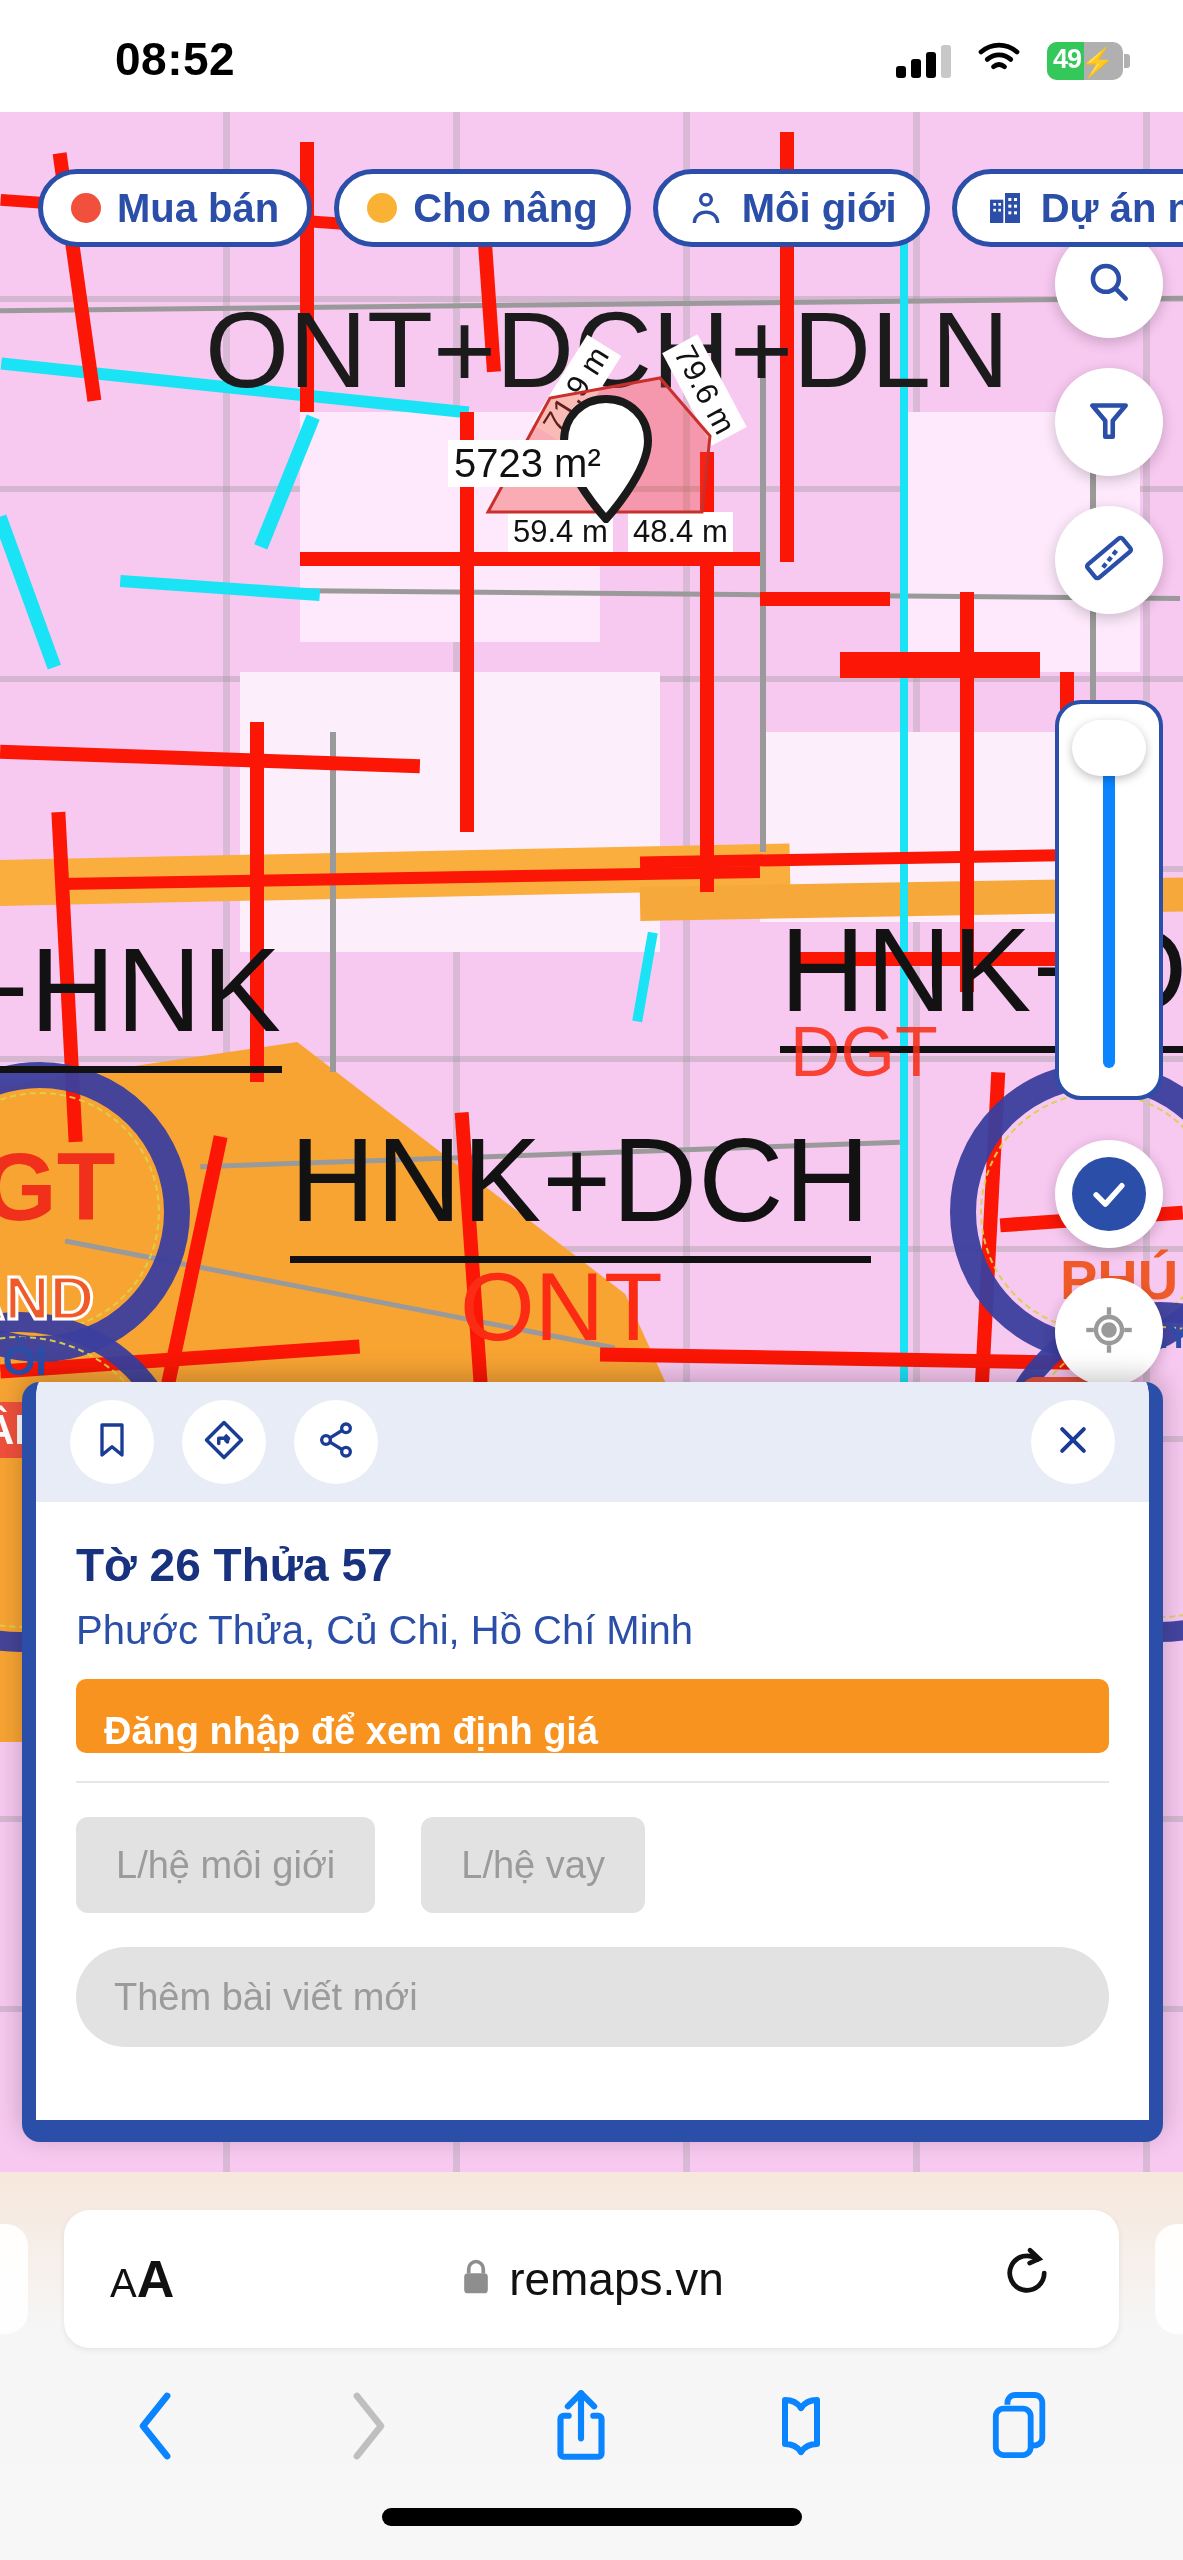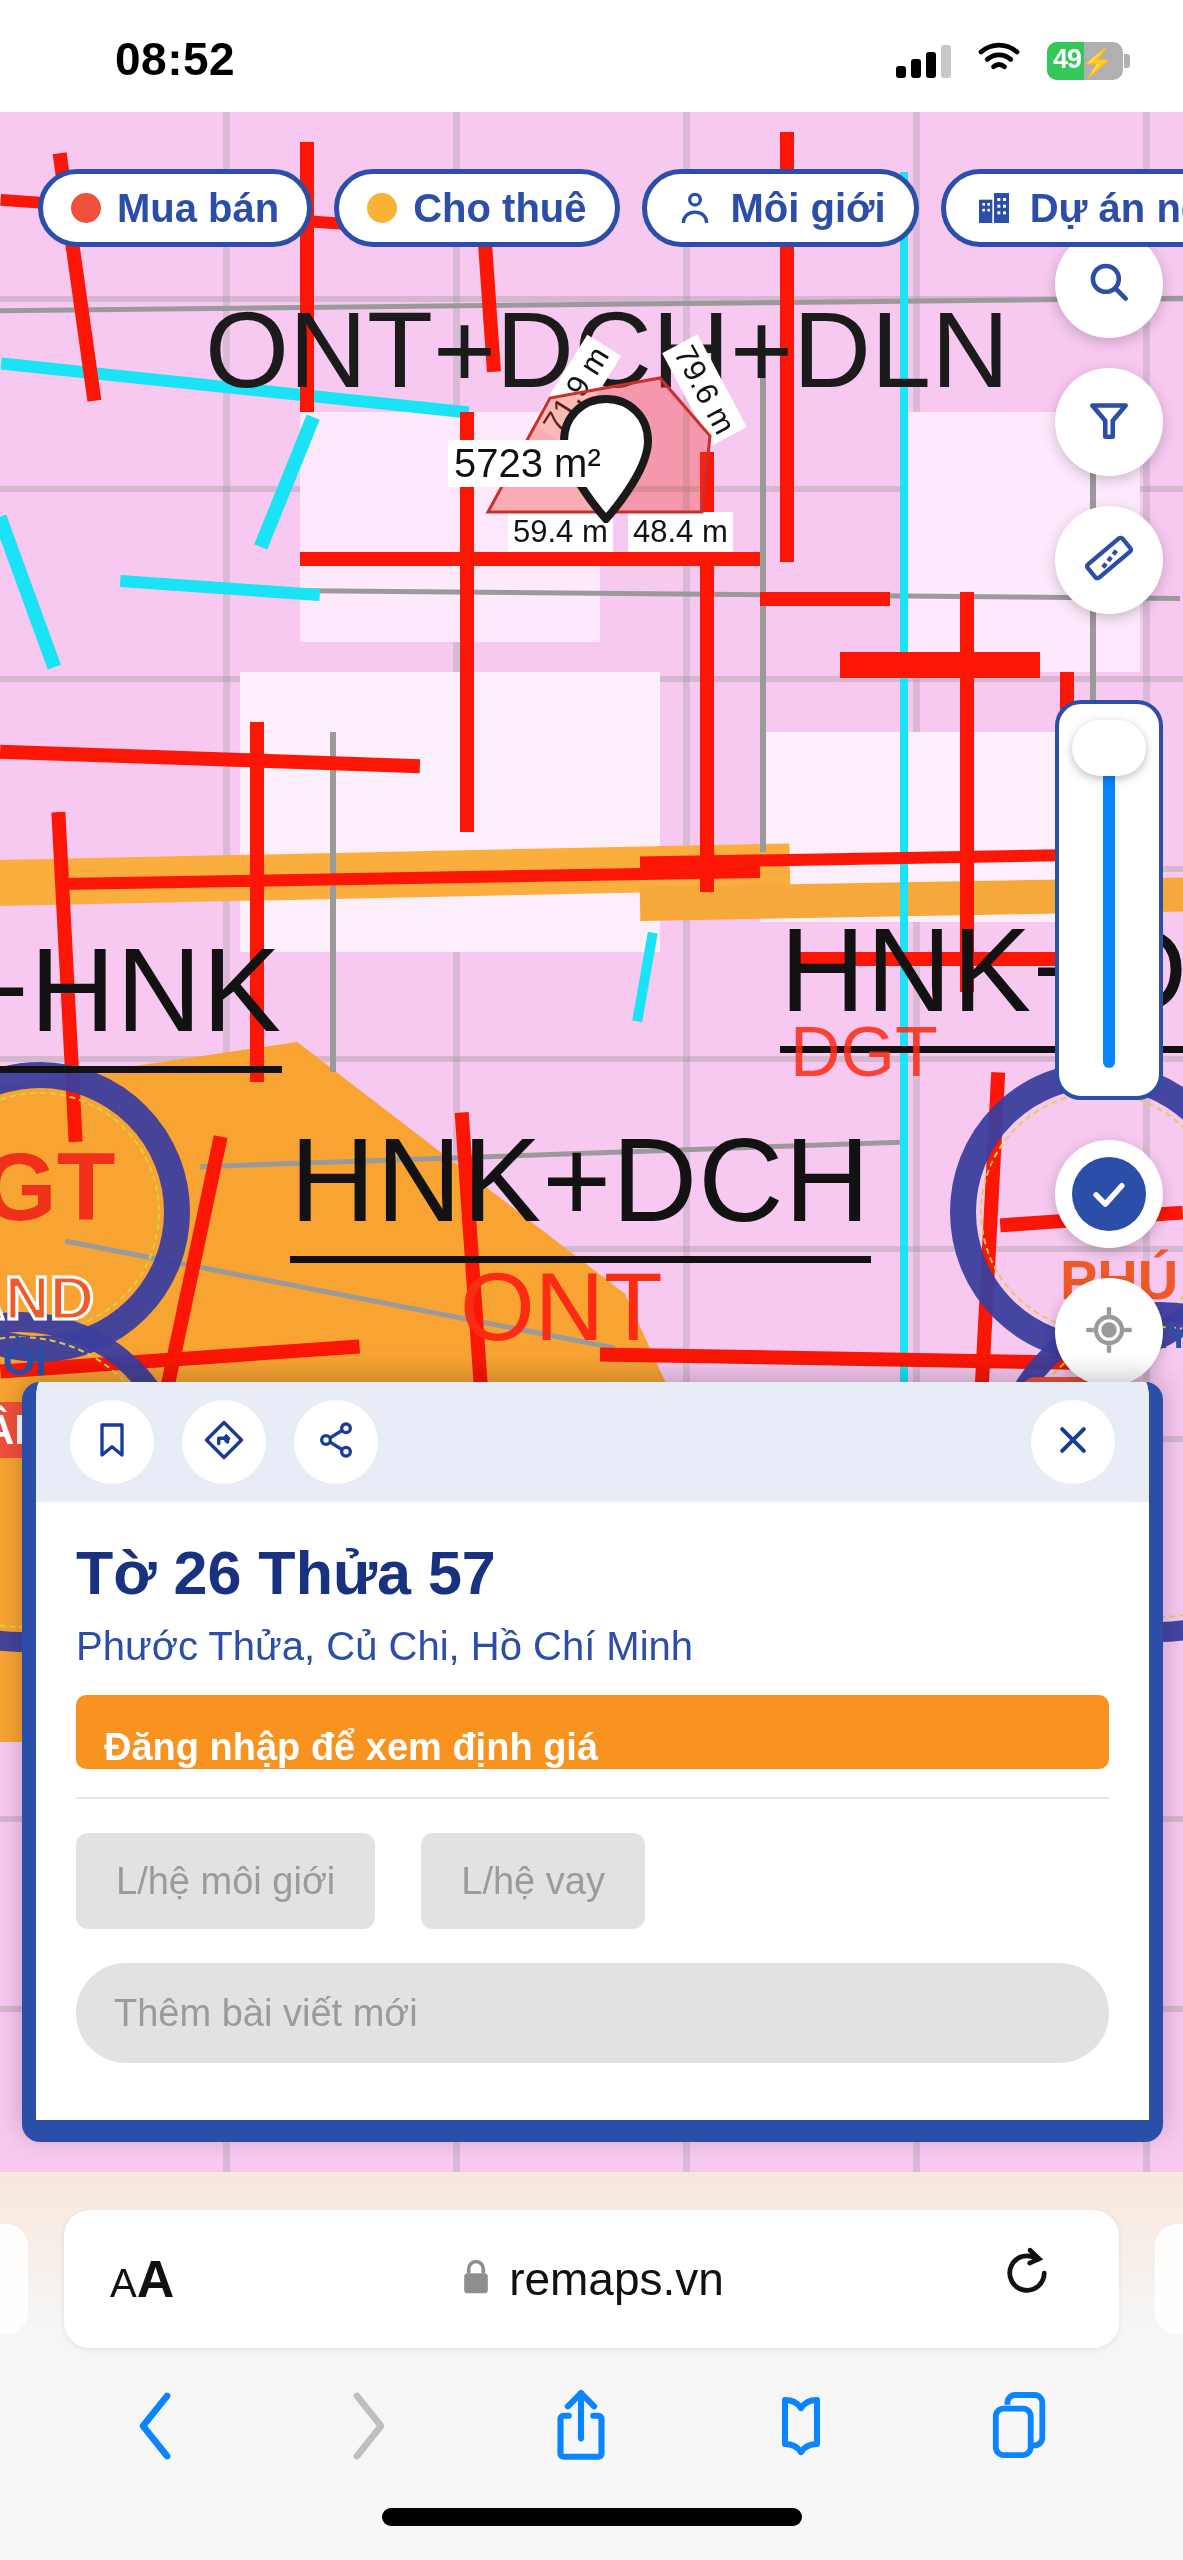--- a/index.html
+++ b/index.html
@@ -175,21 +175,21 @@
   #card-toolbar{
     height:120px; background:#e8ecf7; display:flex; align-items:center;
     padding:0 34px; gap:28px;
   }
   .tool-btn{
     width:84px; height:84px; border-radius:50%; background:#fff;
     display:flex; align-items:center; justify-content:center; flex:0 0 auto;
   }
   #card-close{ margin-left:auto; }
   #card-body{ padding:36px 40px 0 40px; background:#fff; }
-  #card-title{ font-size:61px; font-weight:bold; color:#18327f; }
+  #card-title{ font-size:46px; font-weight:bold; color:#18327f; }
   #card-address{ font-size:40px; color:#2b4ea8; margin-top:16px; }
   #card-area-row{
     margin-top:34px; font-size:40px; color:#111;
     display:flex; align-items:baseline; gap:16px;
   }
   #card-area-label{ font-weight:bold; }
   #card-area-value sup{ font-size:26px; }
   #price-banner{
     margin-top:26px; height:74px; background:#f7931e; border-radius:10px;
     display:flex; align-items:flex-end; padding-left:28px;
@@ -353,21 +353,21 @@
   <div id="marker-area">5723 m²</div>
 </div>
 
 <div id="chips">
   <div class="chip">
     <span class="dot" style="background:#f0503c"></span>
     <span class="lbl">Mua bán</span>
   </div>
   <div class="chip">
     <span class="dot" style="background:#f9b233"></span>
-    <span class="lbl">Cho thuê</span>
+    <span class="lbl">Cho nâng</span>
   </div>
   <div class="chip">
     <span>
       <svg width="40" height="40" viewBox="0 0 24 24" fill="none" stroke="#2b4ea8" stroke-width="2">
         <circle cx="12" cy="7" r="3.2"></circle>
           <path d="M5 21c0-4 3.2-6.5 7-6.5S19 17 19 21"></path>
       </svg>
     </span>
     <span class="lbl">Môi giới</span>
   </div>

